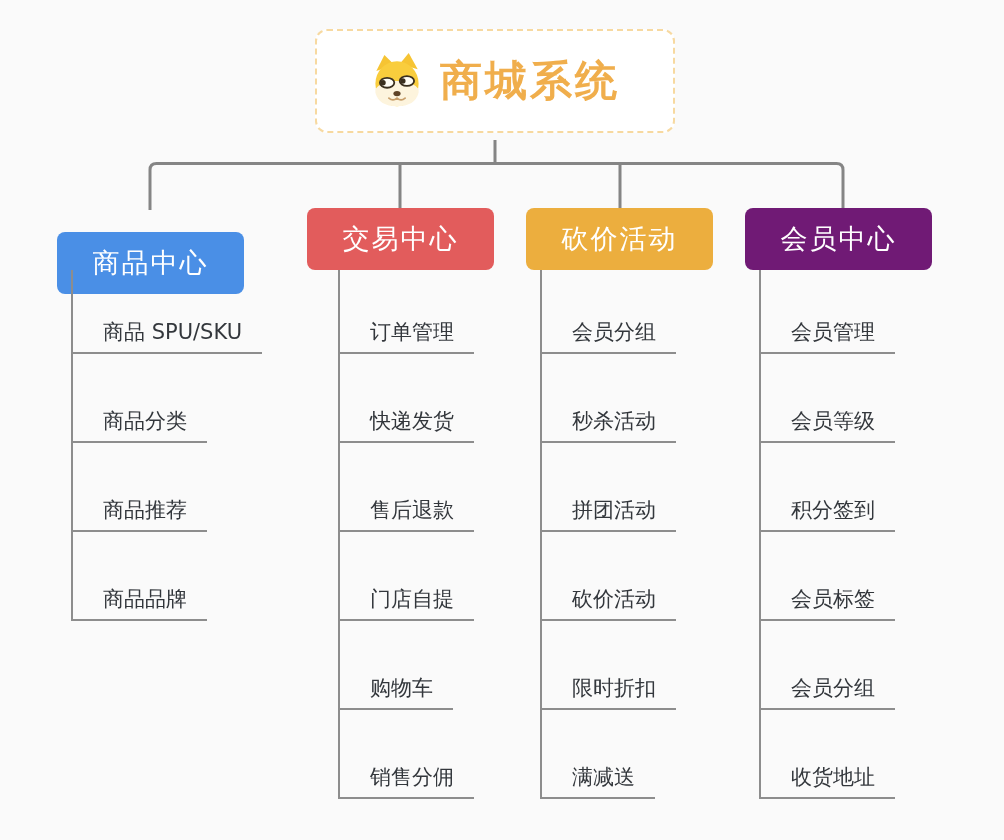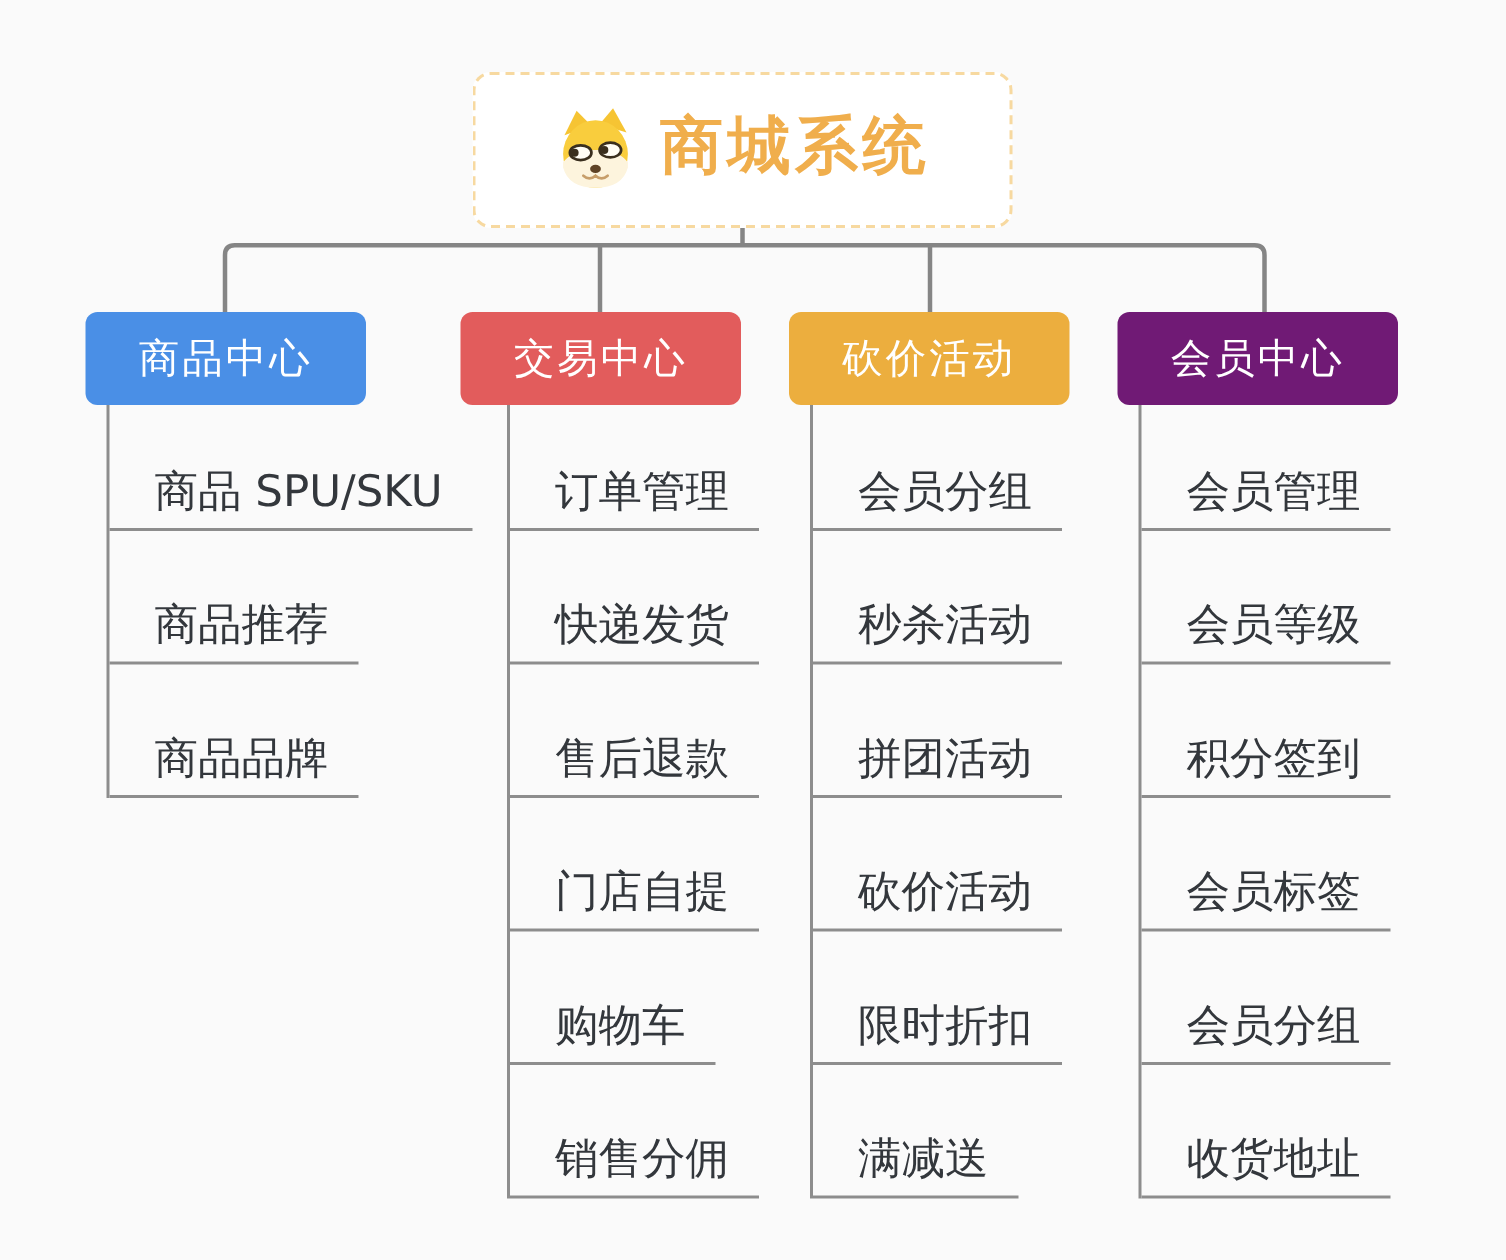--- a/index.html
+++ b/index.html
@@ -18,32 +18,31 @@
   .connectors{
     position:absolute;
     left:0; top:0;
     width:1004px; height:840px;
     pointer-events:none;
   }
   .connectors path{fill:none;}
   
   .root-node{
     position:absolute;
-    left:315px; top:48px;
+    left:315px; top:29px;
     width:360px; height:104px;
     box-sizing:border-box;
     background:#ffffff;
     border:2px dashed #f7d9a0;
     border-radius:12px;
     display:flex;
     align-items:center;
     justify-content:center;
     gap:16px;
     cursor:default;
-    font-family:Liberation Mono, monospace;
   }
   .root-label{
     font-size:42px;
     font-weight:bold;
     letter-spacing:3px;
     color:#f0ae4c;
     line-height:1;
     white-space:nowrap;
   }
   .doge{width:54px;height:58px;display:block;}
@@ -76,21 +75,21 @@
   .c1{left:338px;}
   .c2{left:540px;}
   .c3{left:759px;}
   .leaf{
     display:flex;
     align-items:flex-end;
     height:89px;
   }
   .leaf:first-child{height:84px;}
   .leaf-label{
-    font-size:29px;
+    font-size:21px;
     color:#33373c;
     line-height:1.15;
     white-space:nowrap;
     padding:0 20px 8px 30px;
     border-bottom:2px solid #8d8d8d;
   }
 </style>
 </head>
 <body>
 
@@ -114,38 +113,41 @@
       <ellipse cx="19" cy="33" rx="8" ry="5.5" fill="#fffdf5" stroke="#3a2f1e" stroke-width="2"></ellipse>
       <circle cx="14.5" cy="33" r="3" fill="#3a2f1e"></circle>
       <ellipse cx="41" cy="31" rx="8" ry="5.5" fill="#fffdf5" stroke="#3a2f1e" stroke-width="2"></ellipse>
       <circle cx="36.5" cy="31" r="3" fill="#3a2f1e"></circle>
       <ellipse cx="30" cy="45" rx="4" ry="3" fill="#5f4326"></ellipse>
       <path d="M21,50 Q25.5,54 30,50 Q34.5,54 39,50" fill="none" stroke="#c79e6a" stroke-width="2" stroke-linecap="round"></path>
     </svg>
     <span class="root-label" style="color: rgb(240, 174, 76);">商城系统</span>
   </div>
 
-  <div class="branch-node b0" style="background-color: rgb(74, 143, 230);">
+  <div class="branch-node b0" style="background-color: rgb(74, 143, 230); margin-top: 24px;">
     <span>商品中心</span>
   </div>
   <div class="branch-node b1" style="background-color: rgb(226, 92, 92);">
     <span>交易中心</span>
   </div>
   <div class="branch-node b2" style="background-color: rgb(236, 174, 62);">
     <span>砍价活动</span>
   </div>
   <div class="branch-node b3" style="background-color: #701a75;">
     <span>会员中心</span>
   </div>
 
   <div class="column c0">
     <div class="leaf">
         <span class="leaf-label">商品 SPU/SKU</span>
       </div>
     <div class="leaf">
+        <span class="leaf-label">商品分类</span>
+      </div>
+    <div class="leaf">
         <span class="leaf-label">商品推荐</span>
       </div>
     <div class="leaf">
         <span class="leaf-label">商品品牌</span>
       </div>
   </div>
 
   <div class="column c1">
     <div class="leaf">
         <span class="leaf-label">订单管理</span>

